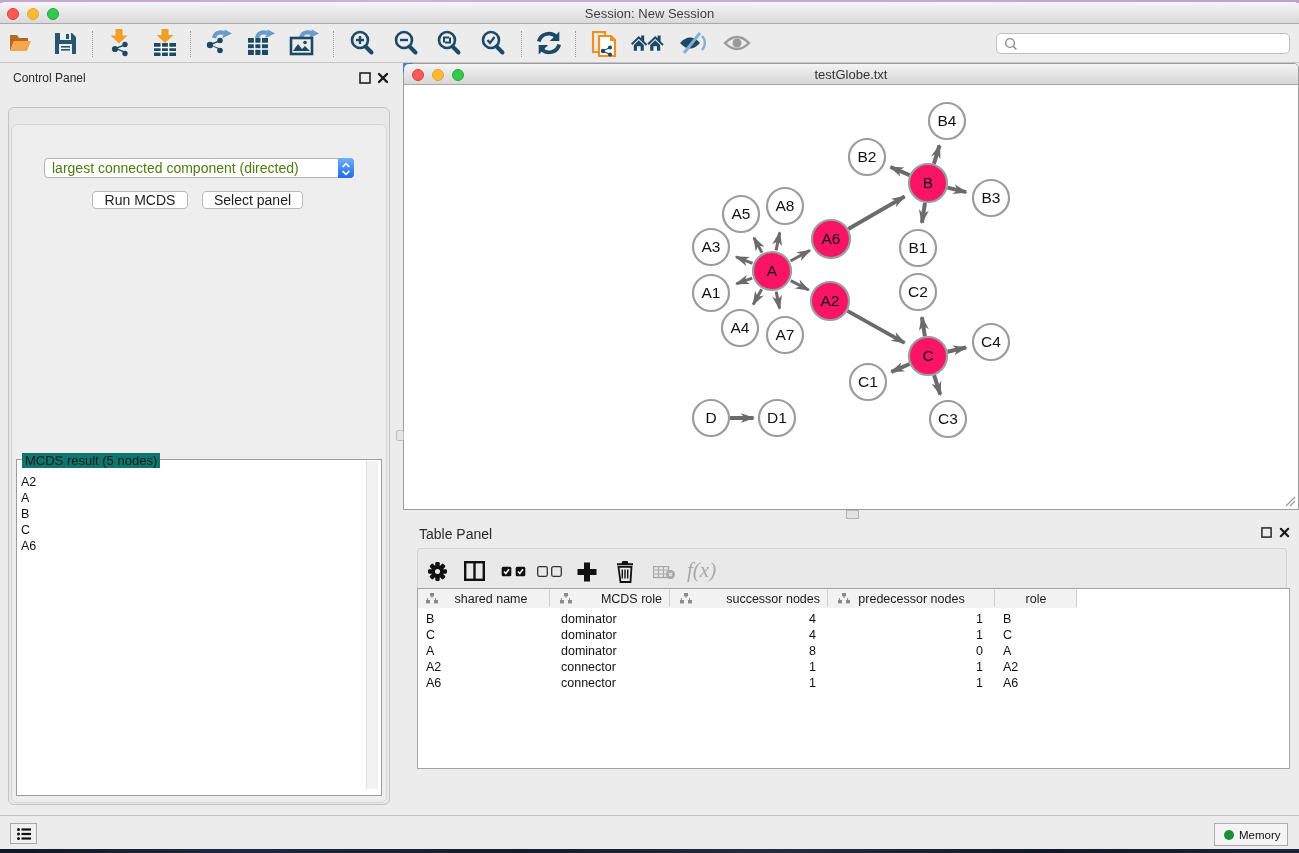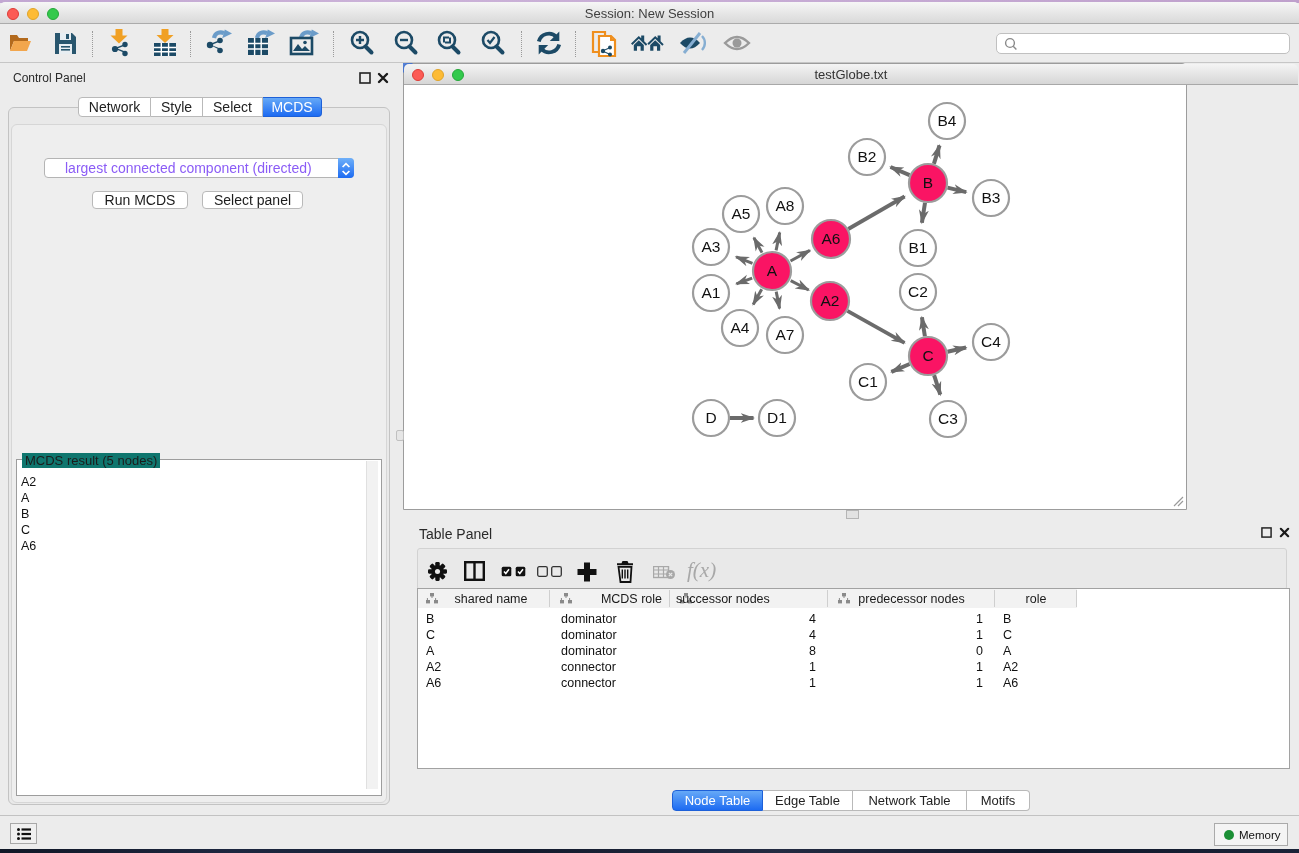--- a/index.html
+++ b/index.html
@@ -149,43 +149,37 @@
 <div class="abs" id="cpanel" style="left:0;top:63px;width:397px;height:752px;background:#ececec">
  <div class="abs" style="left:13px;top:8px;font-size:12px;color:#2a2a2a">Control Panel</div>
  <svg class="abs" style="left:359px;top:9px" width="12" height="12" viewBox="0 0 12 12">
       <rect x="1" y="1" width="10" height="10" fill="none" stroke="#222" stroke-width="1.6"></rect>
     </svg>
  <svg class="abs" style="left:377px;top:9px" width="12" height="12" viewBox="0 0 12 12">
       <path d="M2 2l8 8M10 2l-8 8" stroke="#1a1a1a" stroke-width="2.4" stroke-linecap="round"></path>
     </svg>
  <div class="abs" style="left:8px;top:44px;width:382px;height:698px;border:1px solid #c3c3c3;border-radius:6px;background:#e9e9e9"></div>
  <div class="abs" style="left:11px;top:61px;width:376px;height:679px;border:1px solid #d6d6d6;border-radius:6px;background:#eeeeee"></div>
- <div class="abs" style="left:78px;top:34px;height:20px;display:flex;font-size:14px;text-align:center">
-  <div style="width:73px;line-height:19px;background:#fff;border:1px solid #b9b9b9;border-radius:4px 0 0 4px">Network</div>
-  <div style="width:52px;line-height:19px;background:#fff;border:1px solid #b9b9b9;border-left:none">Style</div>
-  <div style="width:60px;line-height:19px;background:#fff;border:1px solid #b9b9b9;border-left:none">Select</div>
-  <div style="width:59px;line-height:19px;background:linear-gradient(#66a9f7,#1d6bf2);border:1px solid #1d60d8;border-left:none;border-radius:0 4px 4px 0;color:#fff">MCDS</div>
- </div>
- <div class="abs" style="left:44px;top:95px;width:310px;height:20px;background:#fff;border:1px solid #b4b4b4;border-radius:4px;font-size:14px;line-height:19px;padding-left:20px;color:#8b5cf6">largest connected component (directed)
+ <div class="abs" style="left:44px;top:95px;width:310px;height:20px;background:#fff;border:1px solid #b4b4b4;border-radius:4px;font-size:14px;line-height:19px;padding-left:7px;color:#4d7c0f">largest connected component (directed)
   <div class="abs" style="right:-1px;top:-1px;width:16px;height:20px;background:linear-gradient(#6fb0f9,#1d6bf2);border-radius:0 4px 4px 0"></div>
   <svg class="abs" style="right:2px;top:3px" width="10" height="14" viewBox="0 0 10 14">
         <path d="M1.6 5 5 1.6 8.4 5" stroke="#fff" stroke-width="1.7" fill="none"></path>
         <path d="M1.6 9 5 12.4 8.4 9" stroke="#fff" stroke-width="1.7" fill="none"></path>
       </svg>
  </div>
  <div class="abs" style="left:92px;top:128px;width:96px;height:18px;background:#fff;border:1px solid #b9b9b9;border-radius:4px;font-size:14px;line-height:17px;text-align:center;color:#1c1c1c">Run MCDS</div>
  <div class="abs" style="left:202px;top:128px;width:101px;height:18px;background:#fff;border:1px solid #b9b9b9;border-radius:4px;font-size:14px;line-height:17px;text-align:center;color:#1c1c1c">Select panel</div>
  <div class="abs" style="left:16px;top:396px;width:366px;height:337px;border:1px solid #9d9d9d;background:#fff">
   <div class="abs" style="left:5px;top:-7px;background:#0f766e;padding:0 3px;font-size:13px;color:#1c1c1c">MCDS result (5 nodes)</div>
   <div class="abs" style="left:4px;top:14px;width:340px;font-size:12.5px;line-height:16px;color:#111">A2<br>A<br>B<br>C<br>A6</div>
   <div class="abs" style="right:3px;top:1px;width:12px;height:328px;background:#f2f2f2;border-left:1px solid #e0e0e0"></div>
  </div>
 </div>
 
-<div class="abs" id="netwin" style="left:403px;top:63px;width:784px;height:447px;background:#fff;border:1px solid #9c9c9c;border-radius:5px 5px 0 0">
+<div class="abs" id="netwin" style="left:403px;top:63px;width:896px;height:447px;background:#fff;border:1px solid #9c9c9c;border-radius:5px 5px 0 0">
     <svg class="abs" style="left:-1px;top:-1px" width="10" height="10" viewBox="0 0 10 10">
       <path d="M0 0h10L0 10Z" fill="#3b6fd4" opacity="0.85"></path>
     </svg>
  <div class="abs" style="left:0;top:0;width:894px;height:21px;background:linear-gradient(#f4f4f4,#d6d6d6);border-bottom:1px solid #a8a8a8;border-radius:5px 5px 0 0">
   <div class="tl" style="position:absolute;left:8px;top:5px;width:12px;height:12px;border-radius:50%;background:#fc5b55;border:1px solid #dd3d38"></div>
   <div class="tl" style="position:absolute;left:28px;top:5px;width:12px;height:12px;border-radius:50%;background:#fdbb35;border:1px solid #e0a42a"></div>
   <div class="tl" style="position:absolute;left:48px;top:5px;width:12px;height:12px;border-radius:50%;background:#33c94c;border:1px solid #25a83a"></div>
   <div style="text-align:center;font-size:13px;color:#333;line-height:21px">testGlobe.txt</div>
  </div>
  <svg class="abs" style="left:0;top:22px" width="894" height="424" viewBox="403 85 894 424" font-family="Liberation Sans,sans-serif" font-size="15.5px">
@@ -342,21 +336,21 @@
       </svg>
   <div class="abs" style="left:138px;top:3px;width:106px;text-align:right;font-size:12.5px;color:#1a1a1a">MCDS role</div>
   <svg class="abs" style="left:262px;top:4px" width="12" height="11" viewBox="0 0 12 11">
         <g fill="#8a8a8a">
           <rect x="4" y="0" width="4" height="3.4"></rect>
           <rect x="0" y="7" width="4" height="3.4"></rect>
           <rect x="8" y="7" width="4" height="3.4"></rect>
           <path d="M5.5 3h1v2h-4.6v2h-1V5h9.2v2h-1V5h-3.6z"></path>
         </g>
       </svg>
-  <div class="abs" style="left:258px;top:3px;width:144px;text-align:left;font-size:12.5px;color:#1a1a1a">successor nodes</div>
+  <div class="abs" style="left:258px;top:3px;width:144px;text-align:right;font-size:12.5px;color:#1a1a1a">successor nodes</div>
   <svg class="abs" style="left:420px;top:4px" width="12" height="11" viewBox="0 0 12 11">
         <g fill="#8a8a8a">
           <rect x="4" y="0" width="4" height="3.4"></rect>
           <rect x="0" y="7" width="4" height="3.4"></rect>
           <rect x="8" y="7" width="4" height="3.4"></rect>
           <path d="M5.5 3h1v2h-4.6v2h-1V5h9.2v2h-1V5h-3.6z"></path>
         </g>
       </svg>
   <div class="abs" style="left:416px;top:3px;width:155px;text-align:center;font-size:12.5px;color:#1a1a1a">predecessor nodes</div>
   <div class="abs" style="left:577px;top:3px;width:82px;text-align:center;font-size:12.5px;color:#1a1a1a">role</div>
@@ -396,26 +390,20 @@
         </div>
         <div style="position:relative;height:16px;line-height:16px">
           <span style="position:absolute;left:8px">A6</span>
           <span style="position:absolute;left:143px">connector</span>
           <span style="position:absolute;left:252px;width:146px;text-align:right">1</span>
           <span style="position:absolute;left:410px;width:155px;text-align:right">1</span>
           <span style="position:absolute;left:585px">A6</span>
         </div>
       </div>
  </div>
- <div class="abs" style="left:269px;top:270px;height:21px;display:flex;font-size:13px;text-align:center">
-  <div style="width:91px;line-height:20px;background:linear-gradient(#66a9f7,#1d6bf2);border:1px solid #1d60d8;border-radius:4px 0 0 4px;color:#fff">Node Table</div>
-  <div style="width:90px;line-height:20px;background:#fff;border:1px solid #b9b9b9;border-left:none">Edge Table</div>
-  <div style="width:114px;line-height:20px;background:#fff;border:1px solid #b9b9b9;border-left:none">Network Table</div>
-  <div style="width:63px;line-height:20px;background:#fff;border:1px solid #b9b9b9;border-left:none;border-radius:0 4px 4px 0">Motifs</div>
- </div>
 </div>
 
 <div class="abs" id="statusbar" style="left:0;top:815px;width:1299px;height:34px;background:#ececec;border-top:1px solid #c2c2c2">
  <div class="abs" style="left:10px;top:7px;width:27px;height:21px;background:#f0f0f0;border:1px solid #a8a8a8">
   <svg style="position:absolute;left:6px;top:4px" width="14" height="12" viewBox="0 0 14 12">
         <g fill="#111">
           <circle cx="1.5" cy="1.5" r="1.5"></circle>
           <circle cx="1.5" cy="6" r="1.5"></circle>
           <circle cx="1.5" cy="10.5" r="1.5"></circle>
           <rect x="4.5" y="0.4" width="9.5" height="2.2"></rect>

